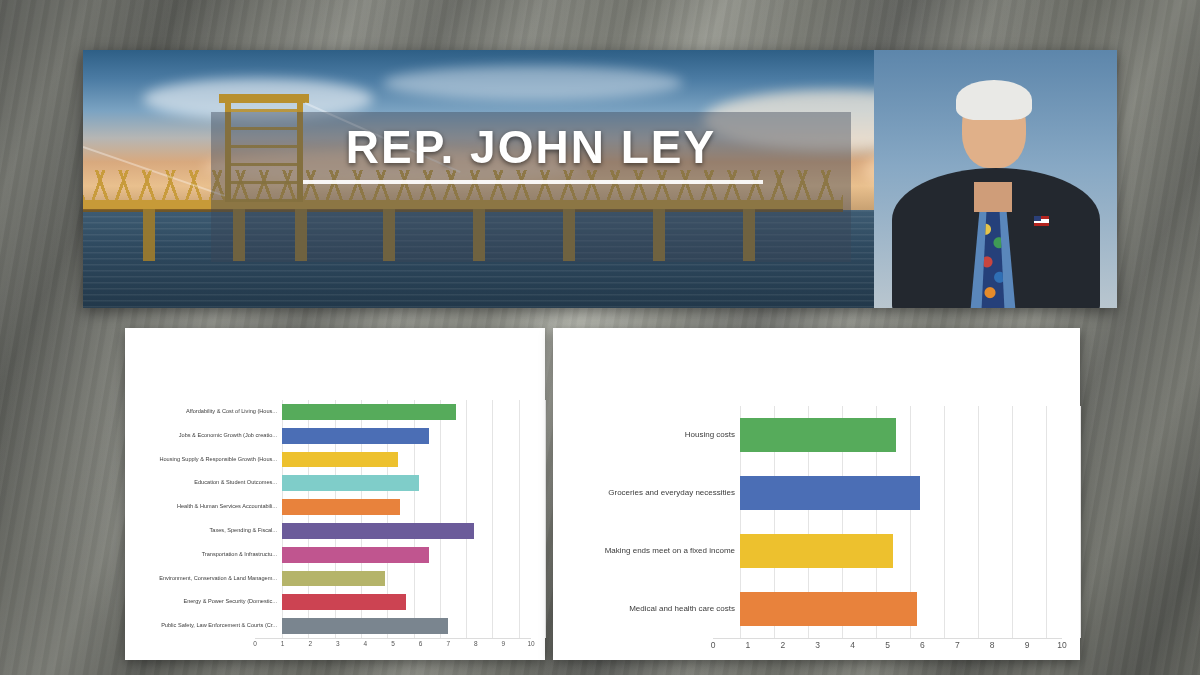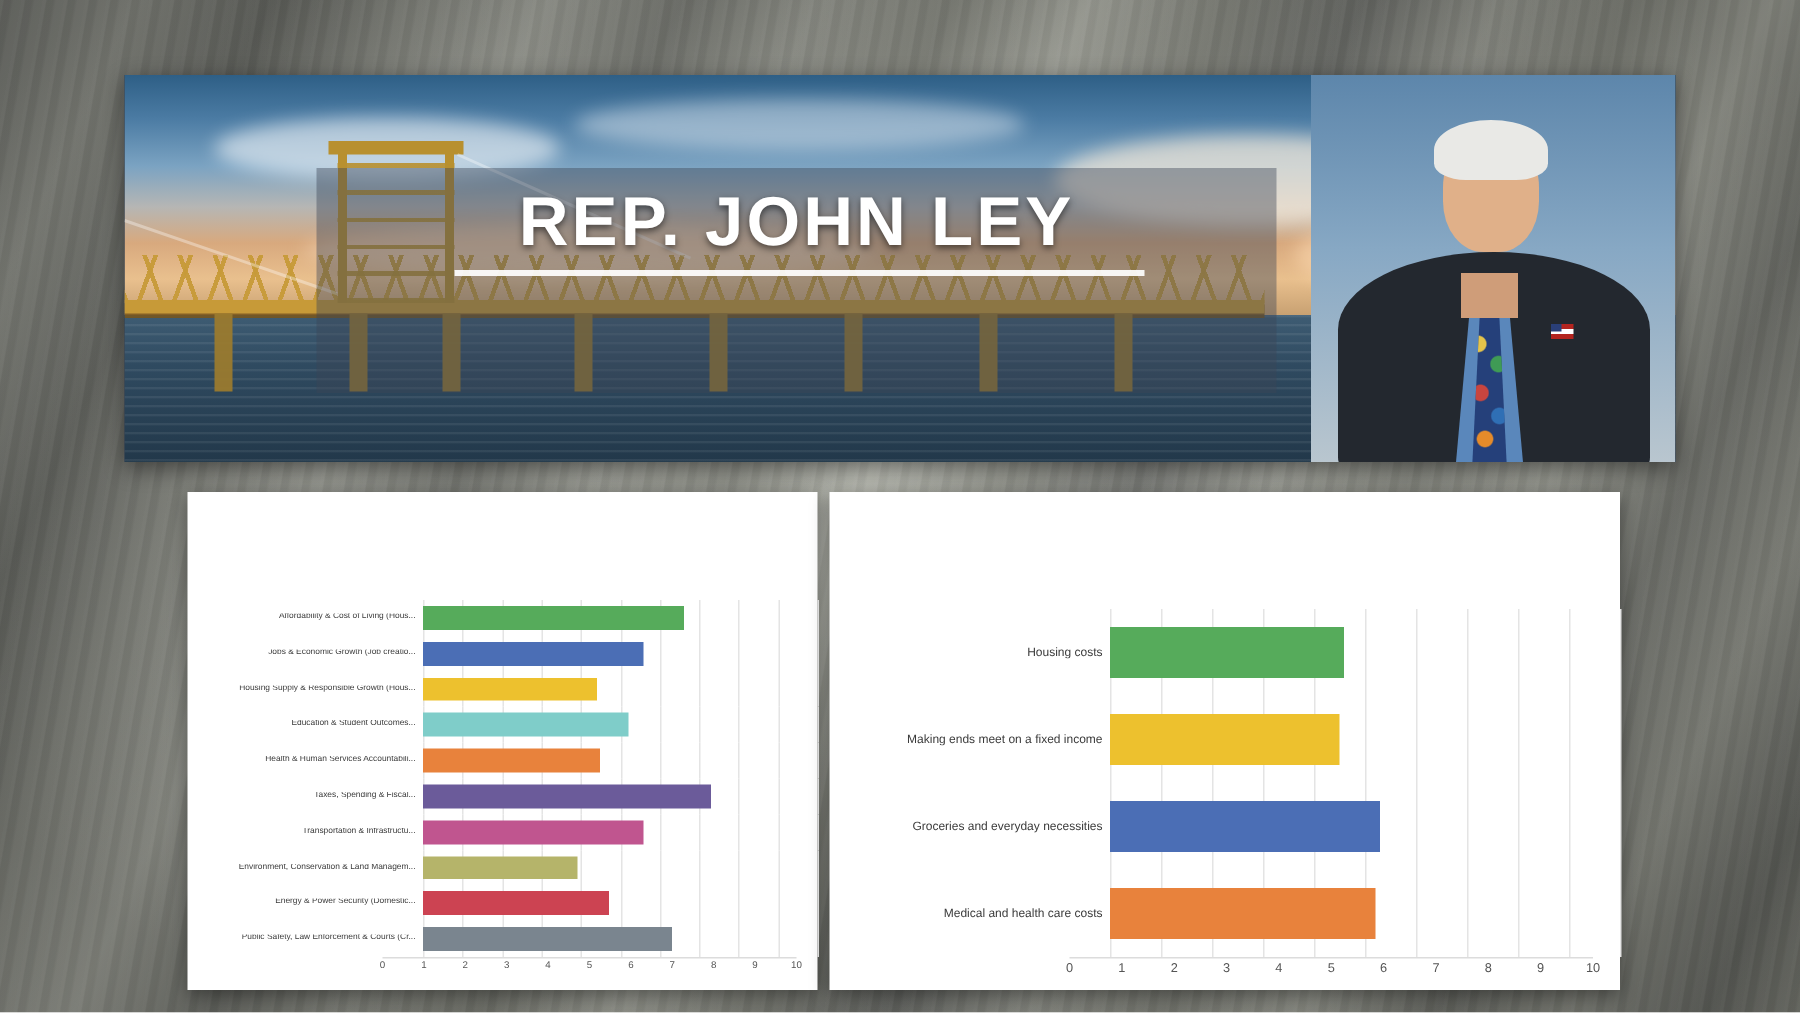--- a/index.html
+++ b/index.html
@@ -661,55 +661,55 @@
                 <div class="gridline" style="left: 60%;"></div>
                 <div class="gridline" style="left: 70%;"></div>
                 <div class="gridline" style="left: 80%;"></div>
                 <div class="gridline" style="left: 90%;"></div>
                 <div class="gridline" style="left: 100%;"></div>
               </div>
               <div class="bar" style="width: 46%; background: rgb(86, 171, 91); position: relative;"></div>
             </div>
           </div>
           <div class="row">
+            <div class="cat-label">Groceries and everyday necessities</div>
+            <div class="bar-area">
+              <div class="grid">
+                <div class="gridline" style="left: 0%;"></div>
+                <div class="gridline" style="left: 10%;"></div>
+                <div class="gridline" style="left: 20%;"></div>
+                <div class="gridline" style="left: 30%;"></div>
+                <div class="gridline" style="left: 40%;"></div>
+                <div class="gridline" style="left: 50%;"></div>
+                <div class="gridline" style="left: 60%;"></div>
+                <div class="gridline" style="left: 70%;"></div>
+                <div class="gridline" style="left: 80%;"></div>
+                <div class="gridline" style="left: 90%;"></div>
+                <div class="gridline" style="left: 100%;"></div>
+              </div>
+              <div class="bar" style="width: 53%; background: rgb(75, 110, 181); position: relative;"></div>
+            </div>
+          </div>
+          <div class="row">
             <div class="cat-label">Making ends meet on a fixed income</div>
             <div class="bar-area">
               <div class="grid">
                 <div class="gridline" style="left: 0%;"></div>
                 <div class="gridline" style="left: 10%;"></div>
                 <div class="gridline" style="left: 20%;"></div>
                 <div class="gridline" style="left: 30%;"></div>
                 <div class="gridline" style="left: 40%;"></div>
                 <div class="gridline" style="left: 50%;"></div>
                 <div class="gridline" style="left: 60%;"></div>
                 <div class="gridline" style="left: 70%;"></div>
                 <div class="gridline" style="left: 80%;"></div>
                 <div class="gridline" style="left: 90%;"></div>
                 <div class="gridline" style="left: 100%;"></div>
               </div>
               <div class="bar" style="width: 45%; background: rgb(237, 193, 46); position: relative;"></div>
-            </div>
-          </div>
-          <div class="row">
-            <div class="cat-label">Groceries and everyday necessities</div>
-            <div class="bar-area">
-              <div class="grid">
-                <div class="gridline" style="left: 0%;"></div>
-                <div class="gridline" style="left: 10%;"></div>
-                <div class="gridline" style="left: 20%;"></div>
-                <div class="gridline" style="left: 30%;"></div>
-                <div class="gridline" style="left: 40%;"></div>
-                <div class="gridline" style="left: 50%;"></div>
-                <div class="gridline" style="left: 60%;"></div>
-                <div class="gridline" style="left: 70%;"></div>
-                <div class="gridline" style="left: 80%;"></div>
-                <div class="gridline" style="left: 90%;"></div>
-                <div class="gridline" style="left: 100%;"></div>
-              </div>
-              <div class="bar" style="width: 53%; background: rgb(75, 110, 181); position: relative;"></div>
             </div>
           </div>
           <div class="row">
             <div class="cat-label">Medical and health care costs</div>
             <div class="bar-area">
               <div class="grid">
                 <div class="gridline" style="left: 0%;"></div>
                 <div class="gridline" style="left: 10%;"></div>
                 <div class="gridline" style="left: 20%;"></div>
                 <div class="gridline" style="left: 30%;"></div>

